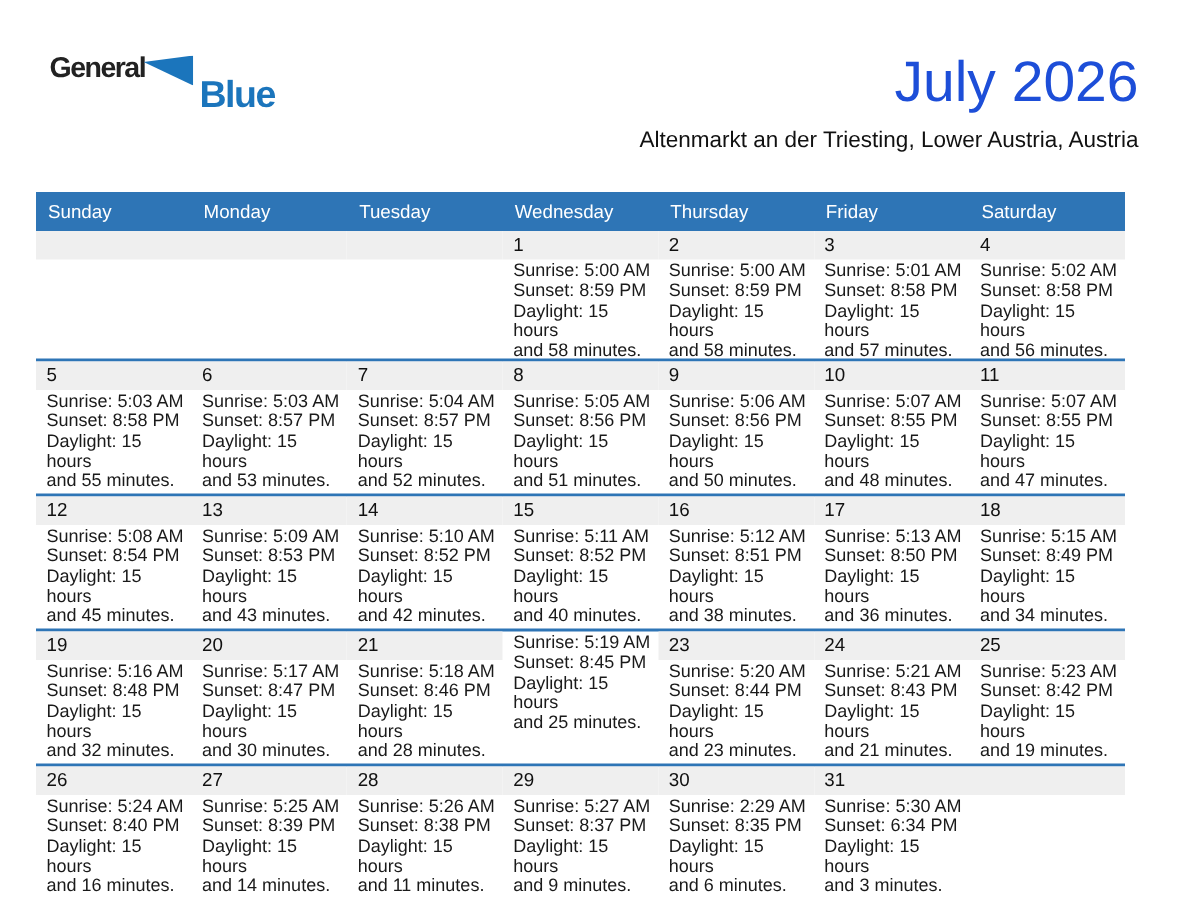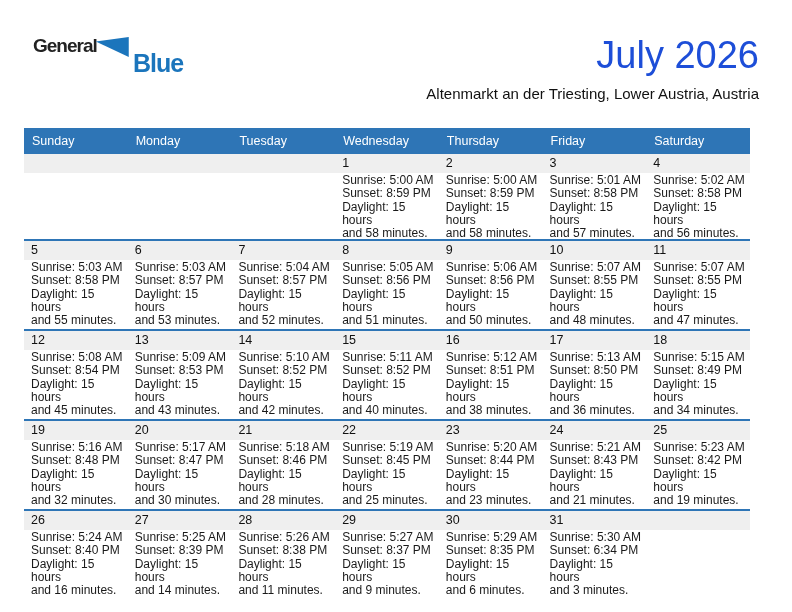--- a/index.html
+++ b/index.html
@@ -311,23 +311,20 @@
               <div class="day-num">21</div>
             </div>
             <div class="cell-body">
               <div>Sunrise: 5:18 AM</div>
               <div>Sunset: 8:46 PM</div>
               <div>Daylight: 15 hours</div>
               <div>and 28 minutes.</div>
             </div>
           </div>
           <div class="day-cell">
-            <div class="num-band">
-              <div class="day-num">22</div>
-            </div>
             <div class="cell-body">
               <div>Sunrise: 5:19 AM</div>
               <div>Sunset: 8:45 PM</div>
               <div>Daylight: 15 hours</div>
               <div>and 25 minutes.</div>
             </div>
           </div>
           <div class="day-cell">
             <div class="num-band">
               <div class="day-num">23</div>
@@ -405,21 +402,21 @@
               <div>Sunset: 8:37 PM</div>
               <div>Daylight: 15 hours</div>
               <div>and 9 minutes.</div>
             </div>
           </div>
           <div class="day-cell">
             <div class="num-band">
               <div class="day-num">30</div>
             </div>
             <div class="cell-body">
-              <div>Sunrise: 5:29 AM</div>
+              <div>Sunrise: 2:29 AM</div>
               <div>Sunset: 8:35 PM</div>
               <div>Daylight: 15 hours</div>
               <div>and 6 minutes.</div>
             </div>
           </div>
           <div class="day-cell">
             <div class="num-band">
               <div class="day-num">31</div>
             </div>
             <div class="cell-body">

